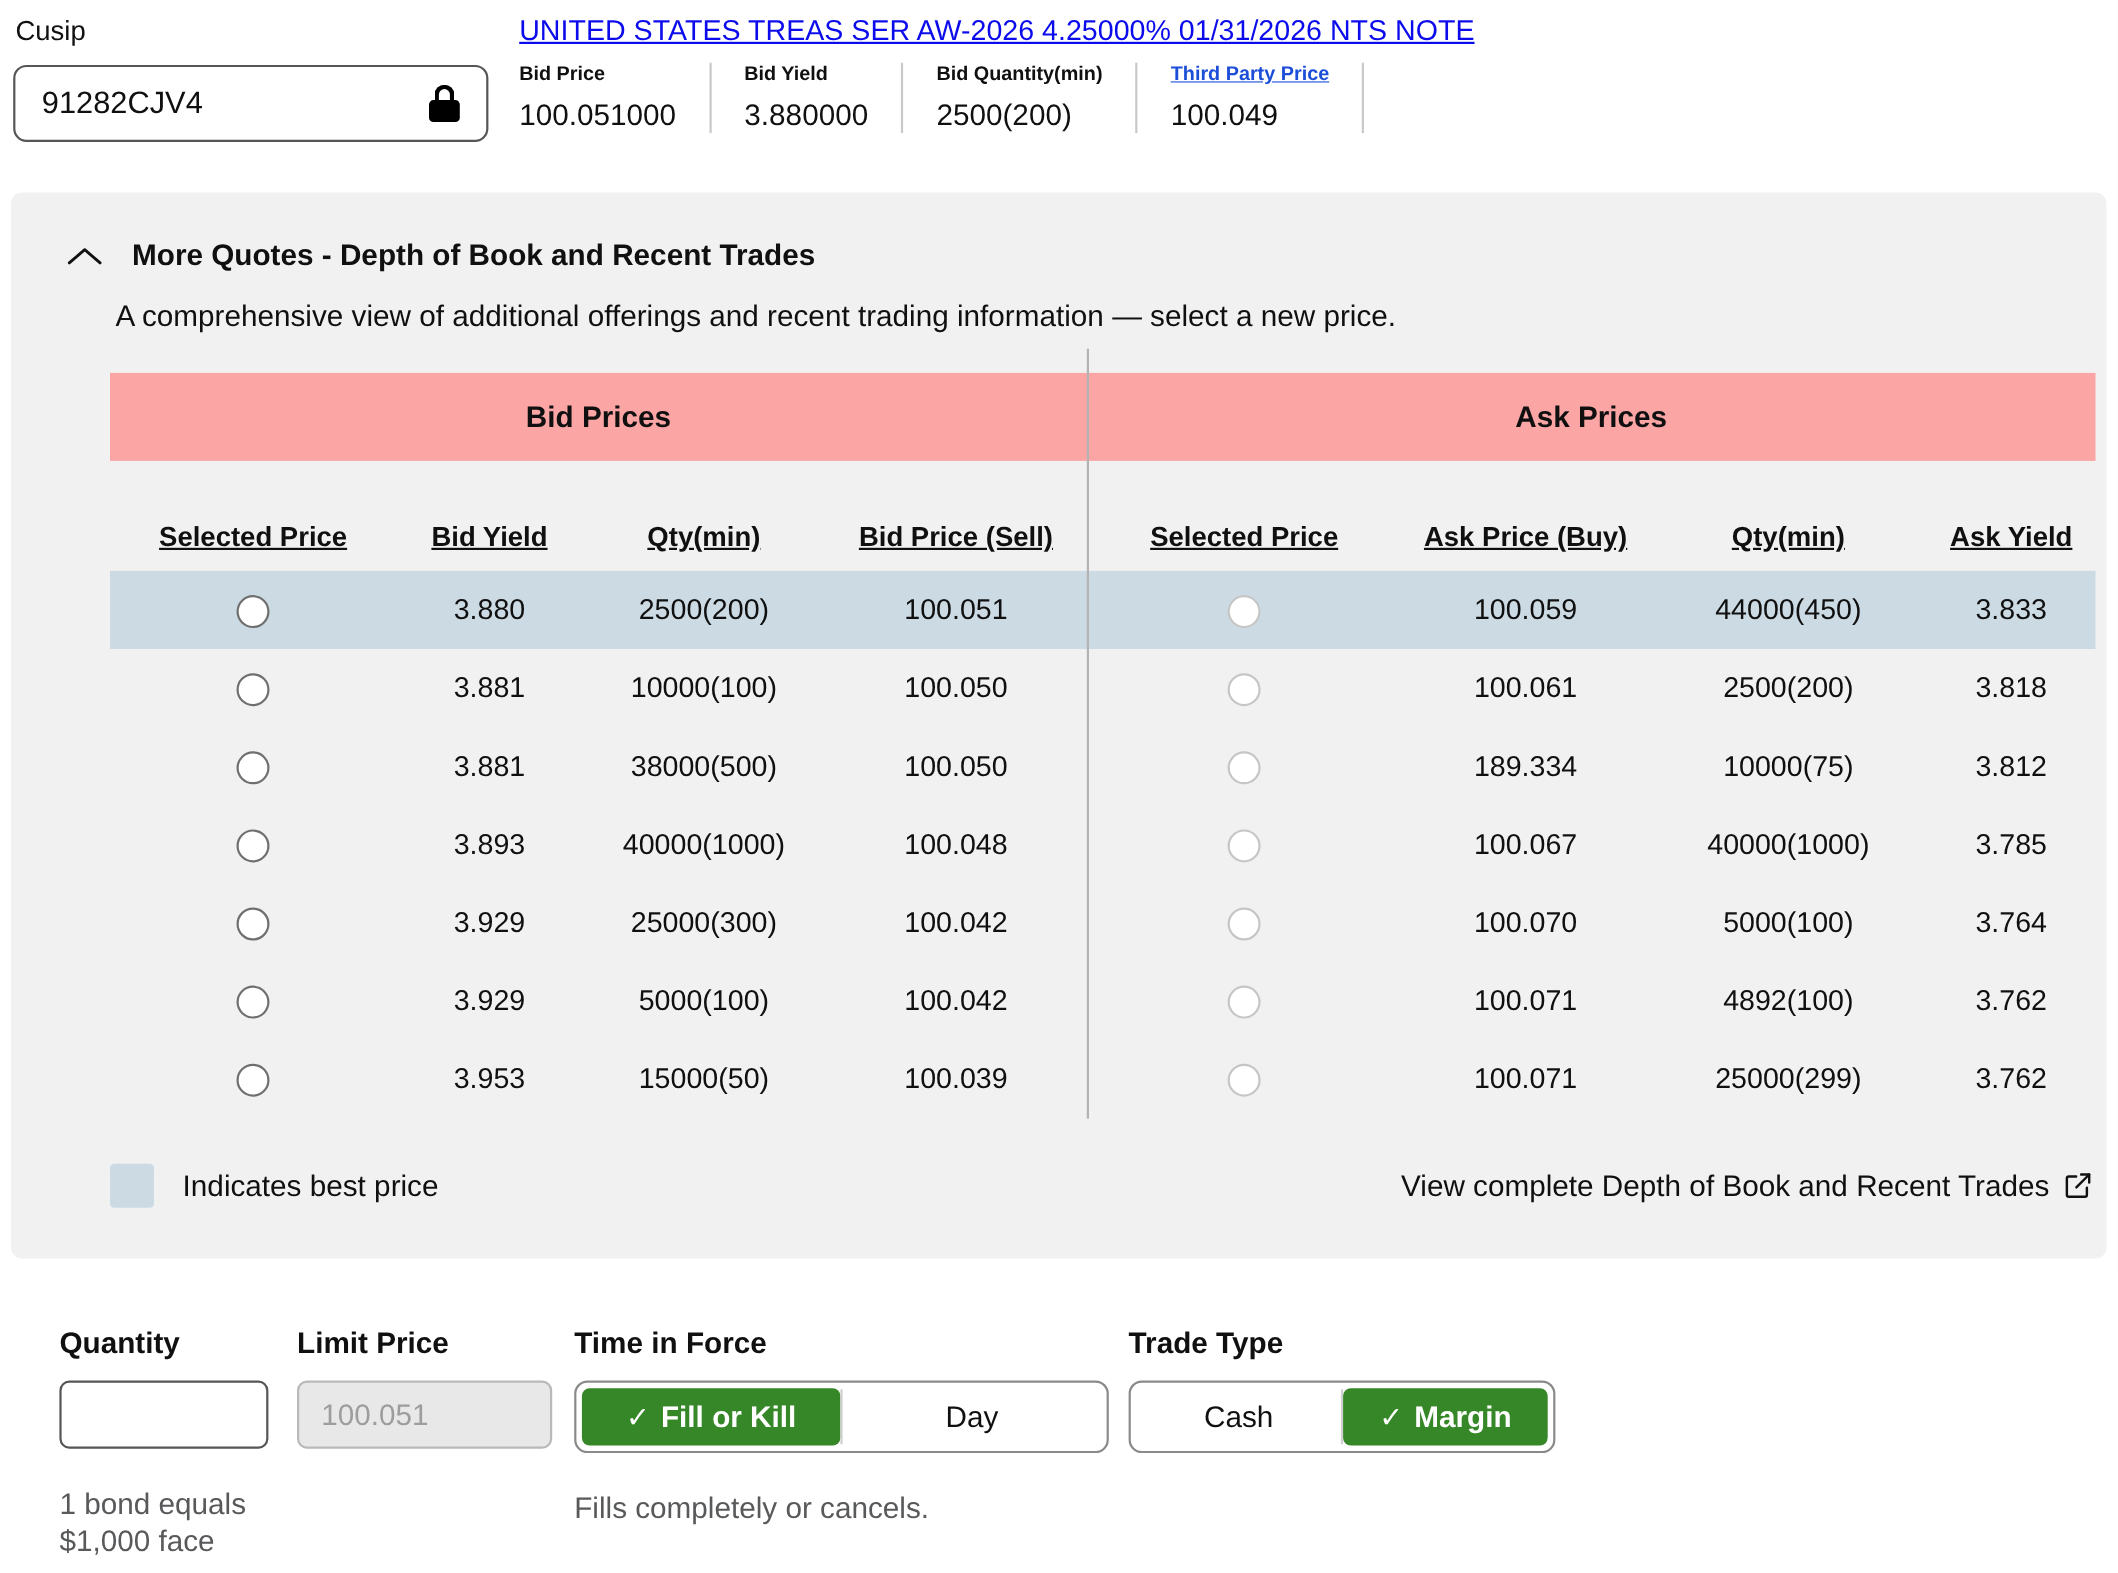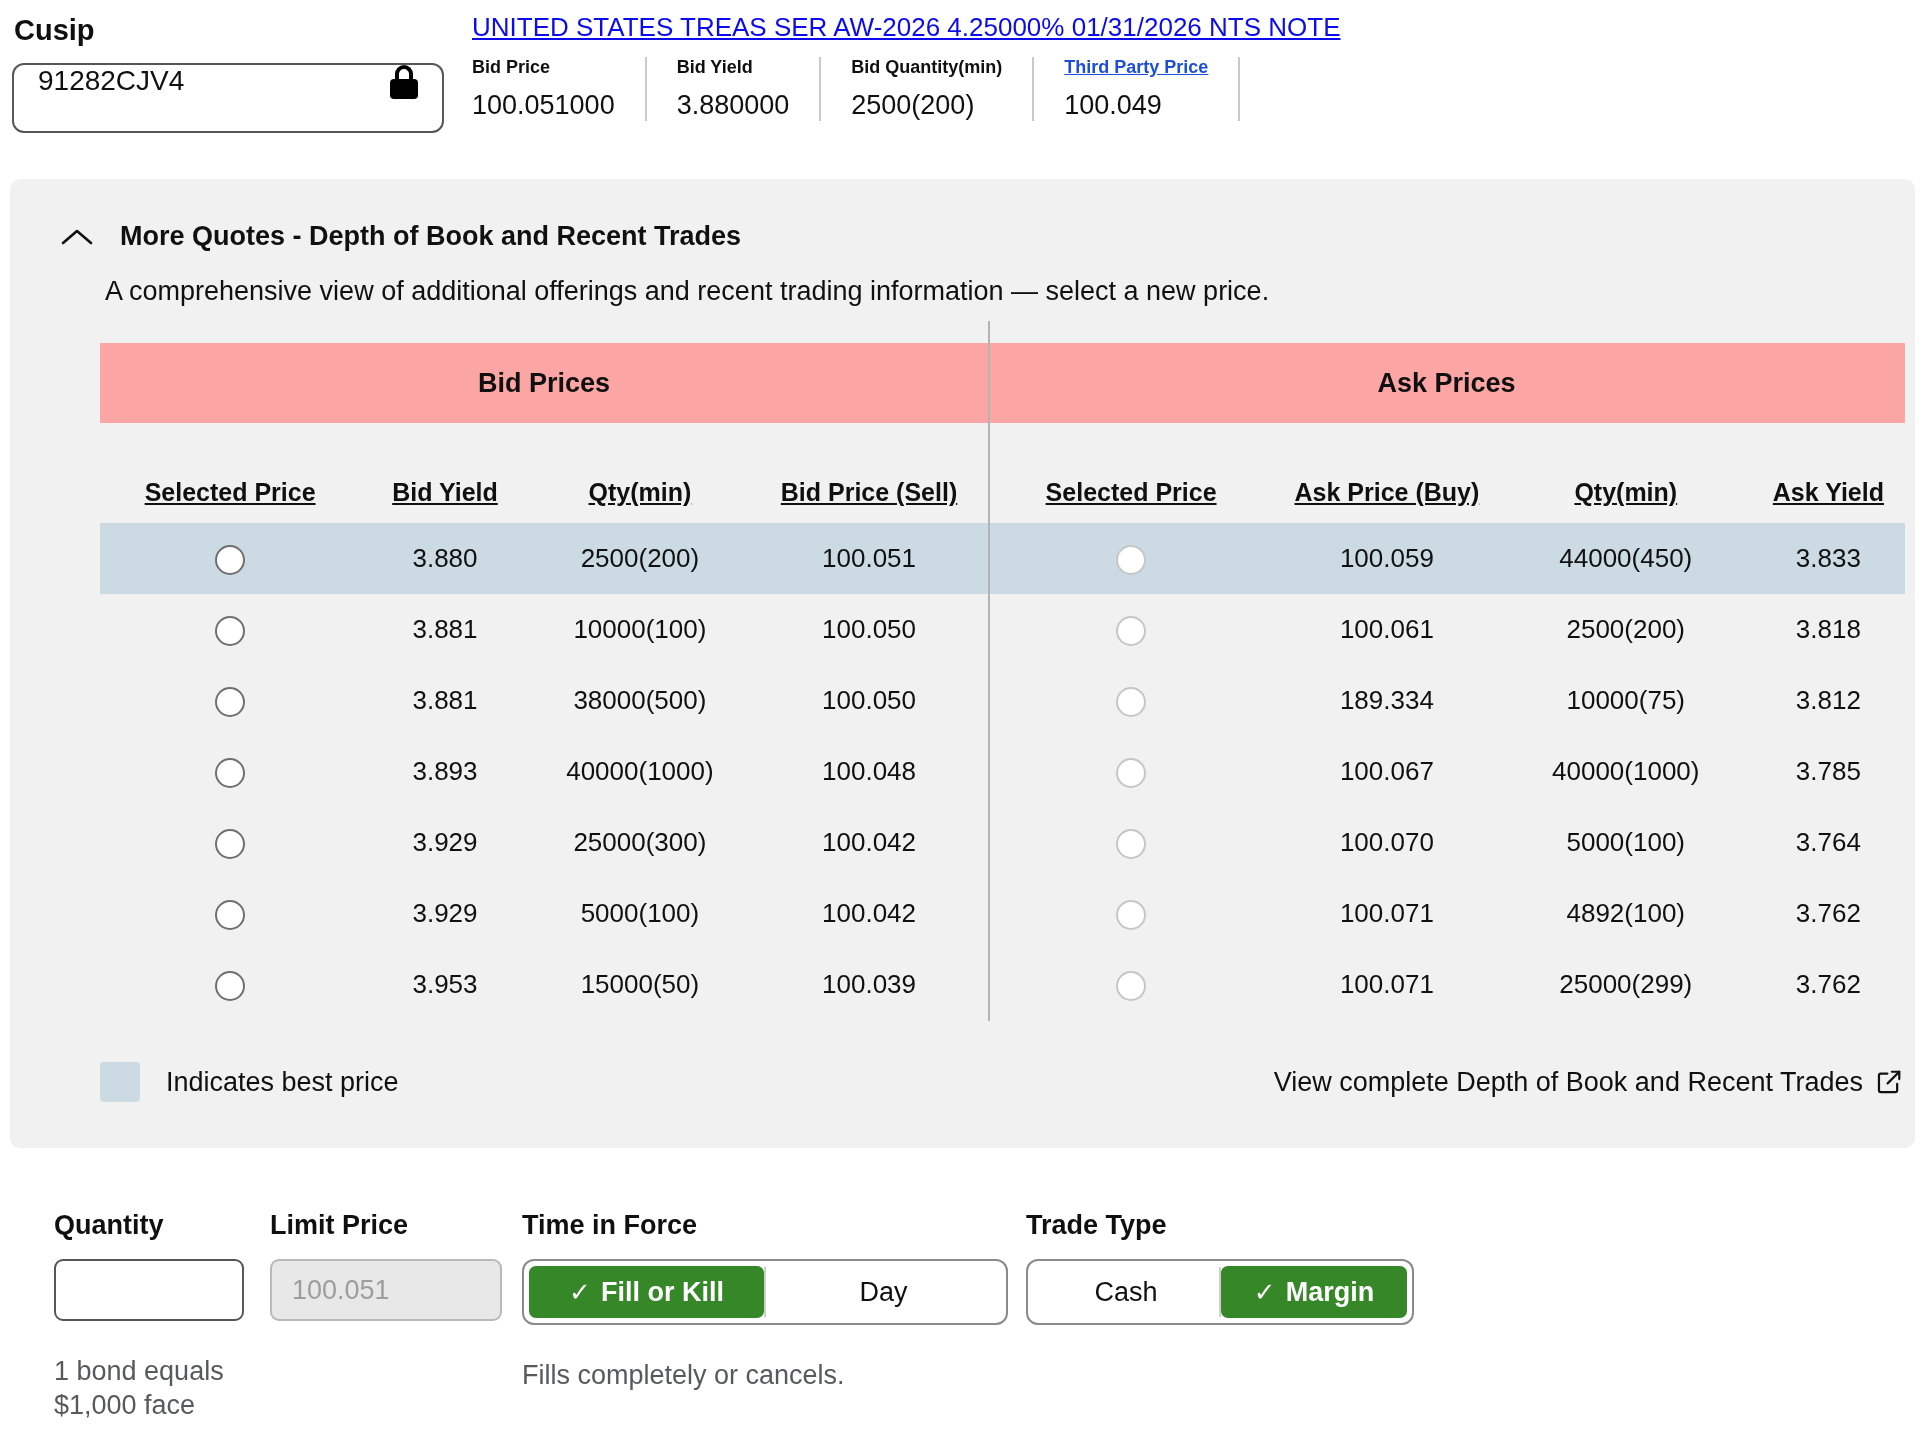--- a/index.html
+++ b/index.html
@@ -6,24 +6,24 @@
   html,body { background:#fff; }
   body {
     width:1925px; height:1430px; overflow:hidden;
     font-family:"Liberation Sans", sans-serif; color:#101010;
   }
   .page { position:relative; width:1925px; height:1430px; overflow:hidden; }
 
   
   .top { display:flex; padding:10px 0 0 12px; }
   .cusip-block { width:458px; flex:0 0 458px; }
-  .cusip-label { font-size:29px; font-weight:bold; padding:4px 0 16px 2px; }
+  .cusip-label { font-size:25px; font-weight:normal; padding:4px 0 16px 2px; }
   .cusip-input {
     width:432px; height:70px; border:2px solid #565656; border-radius:12px;
-    display:flex; justify-content:space-between;
+    display:flex; align-items:center; justify-content:space-between;
     padding:0 24px; font-size:28px; background:#fff;
   }
   
   .lock { position:relative; width:28px; height:34px; flex:0 0 28px; }
   .lock .shackle {
     position:absolute; top:0; left:50%; transform:translateX(-50%);
     width:18px; height:16px; border:4px solid #000; border-bottom:none;
     border-radius:9px 9px 0 0;
   }
   .lock .body {

